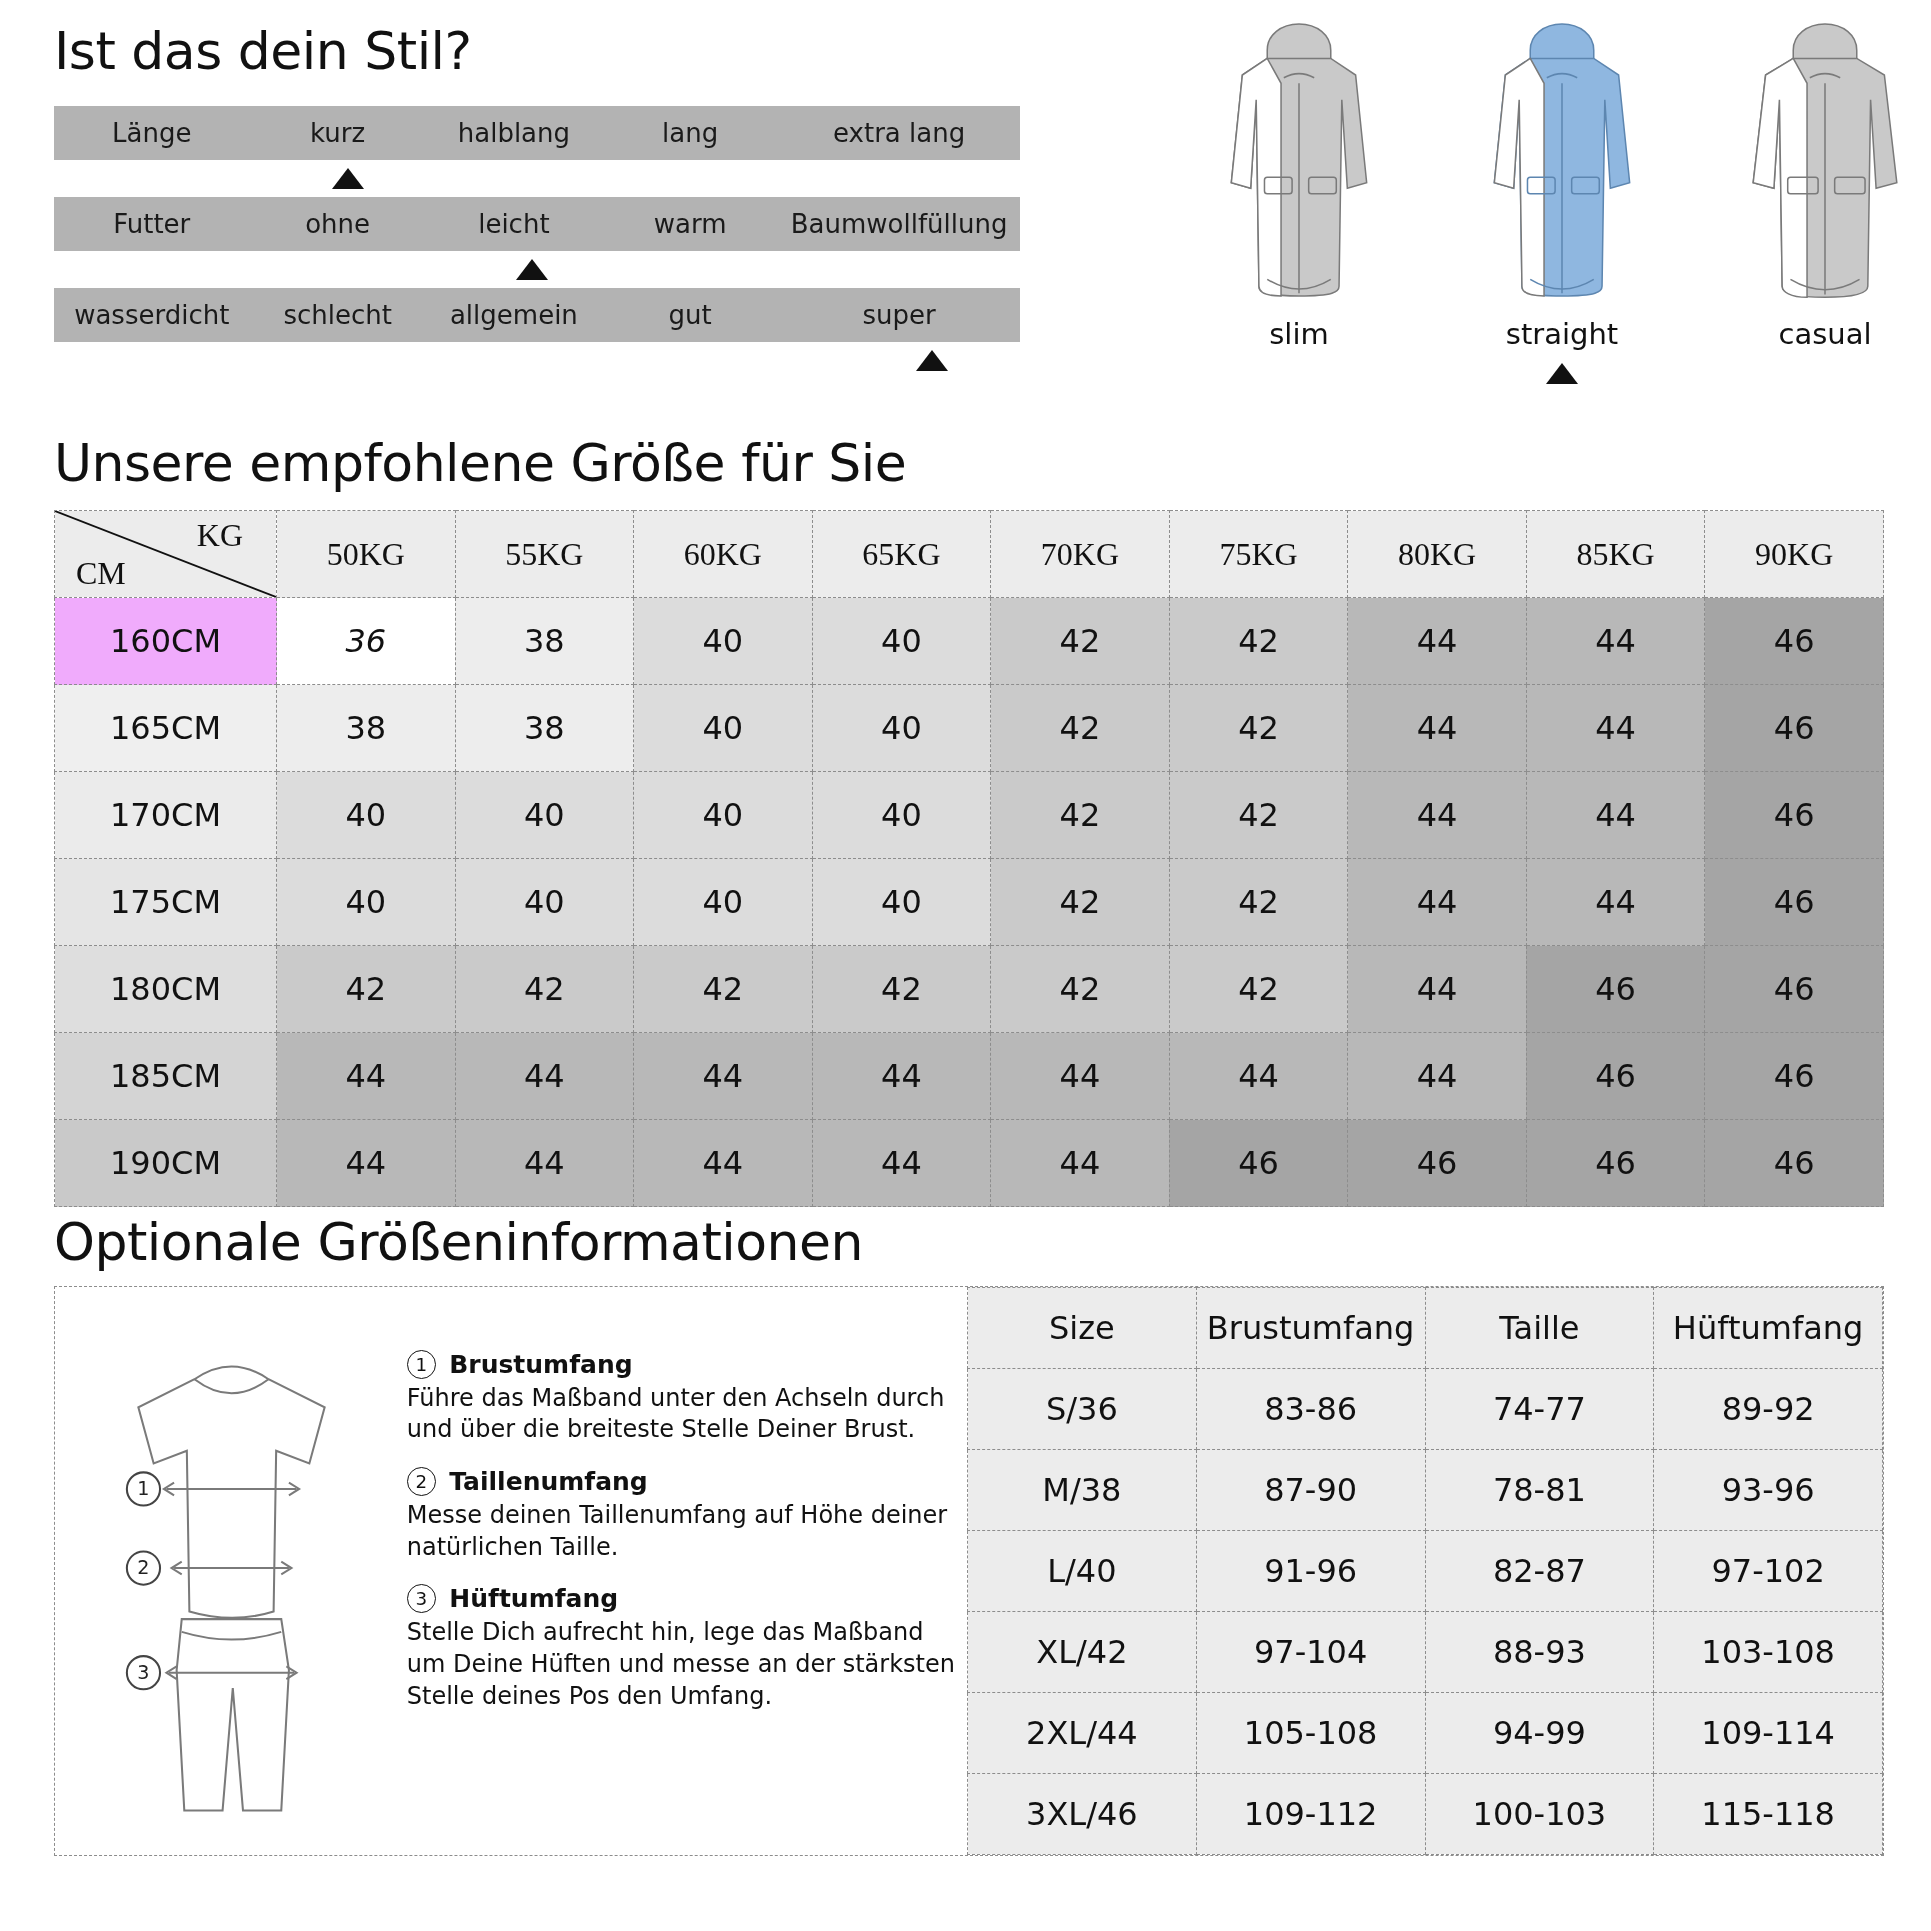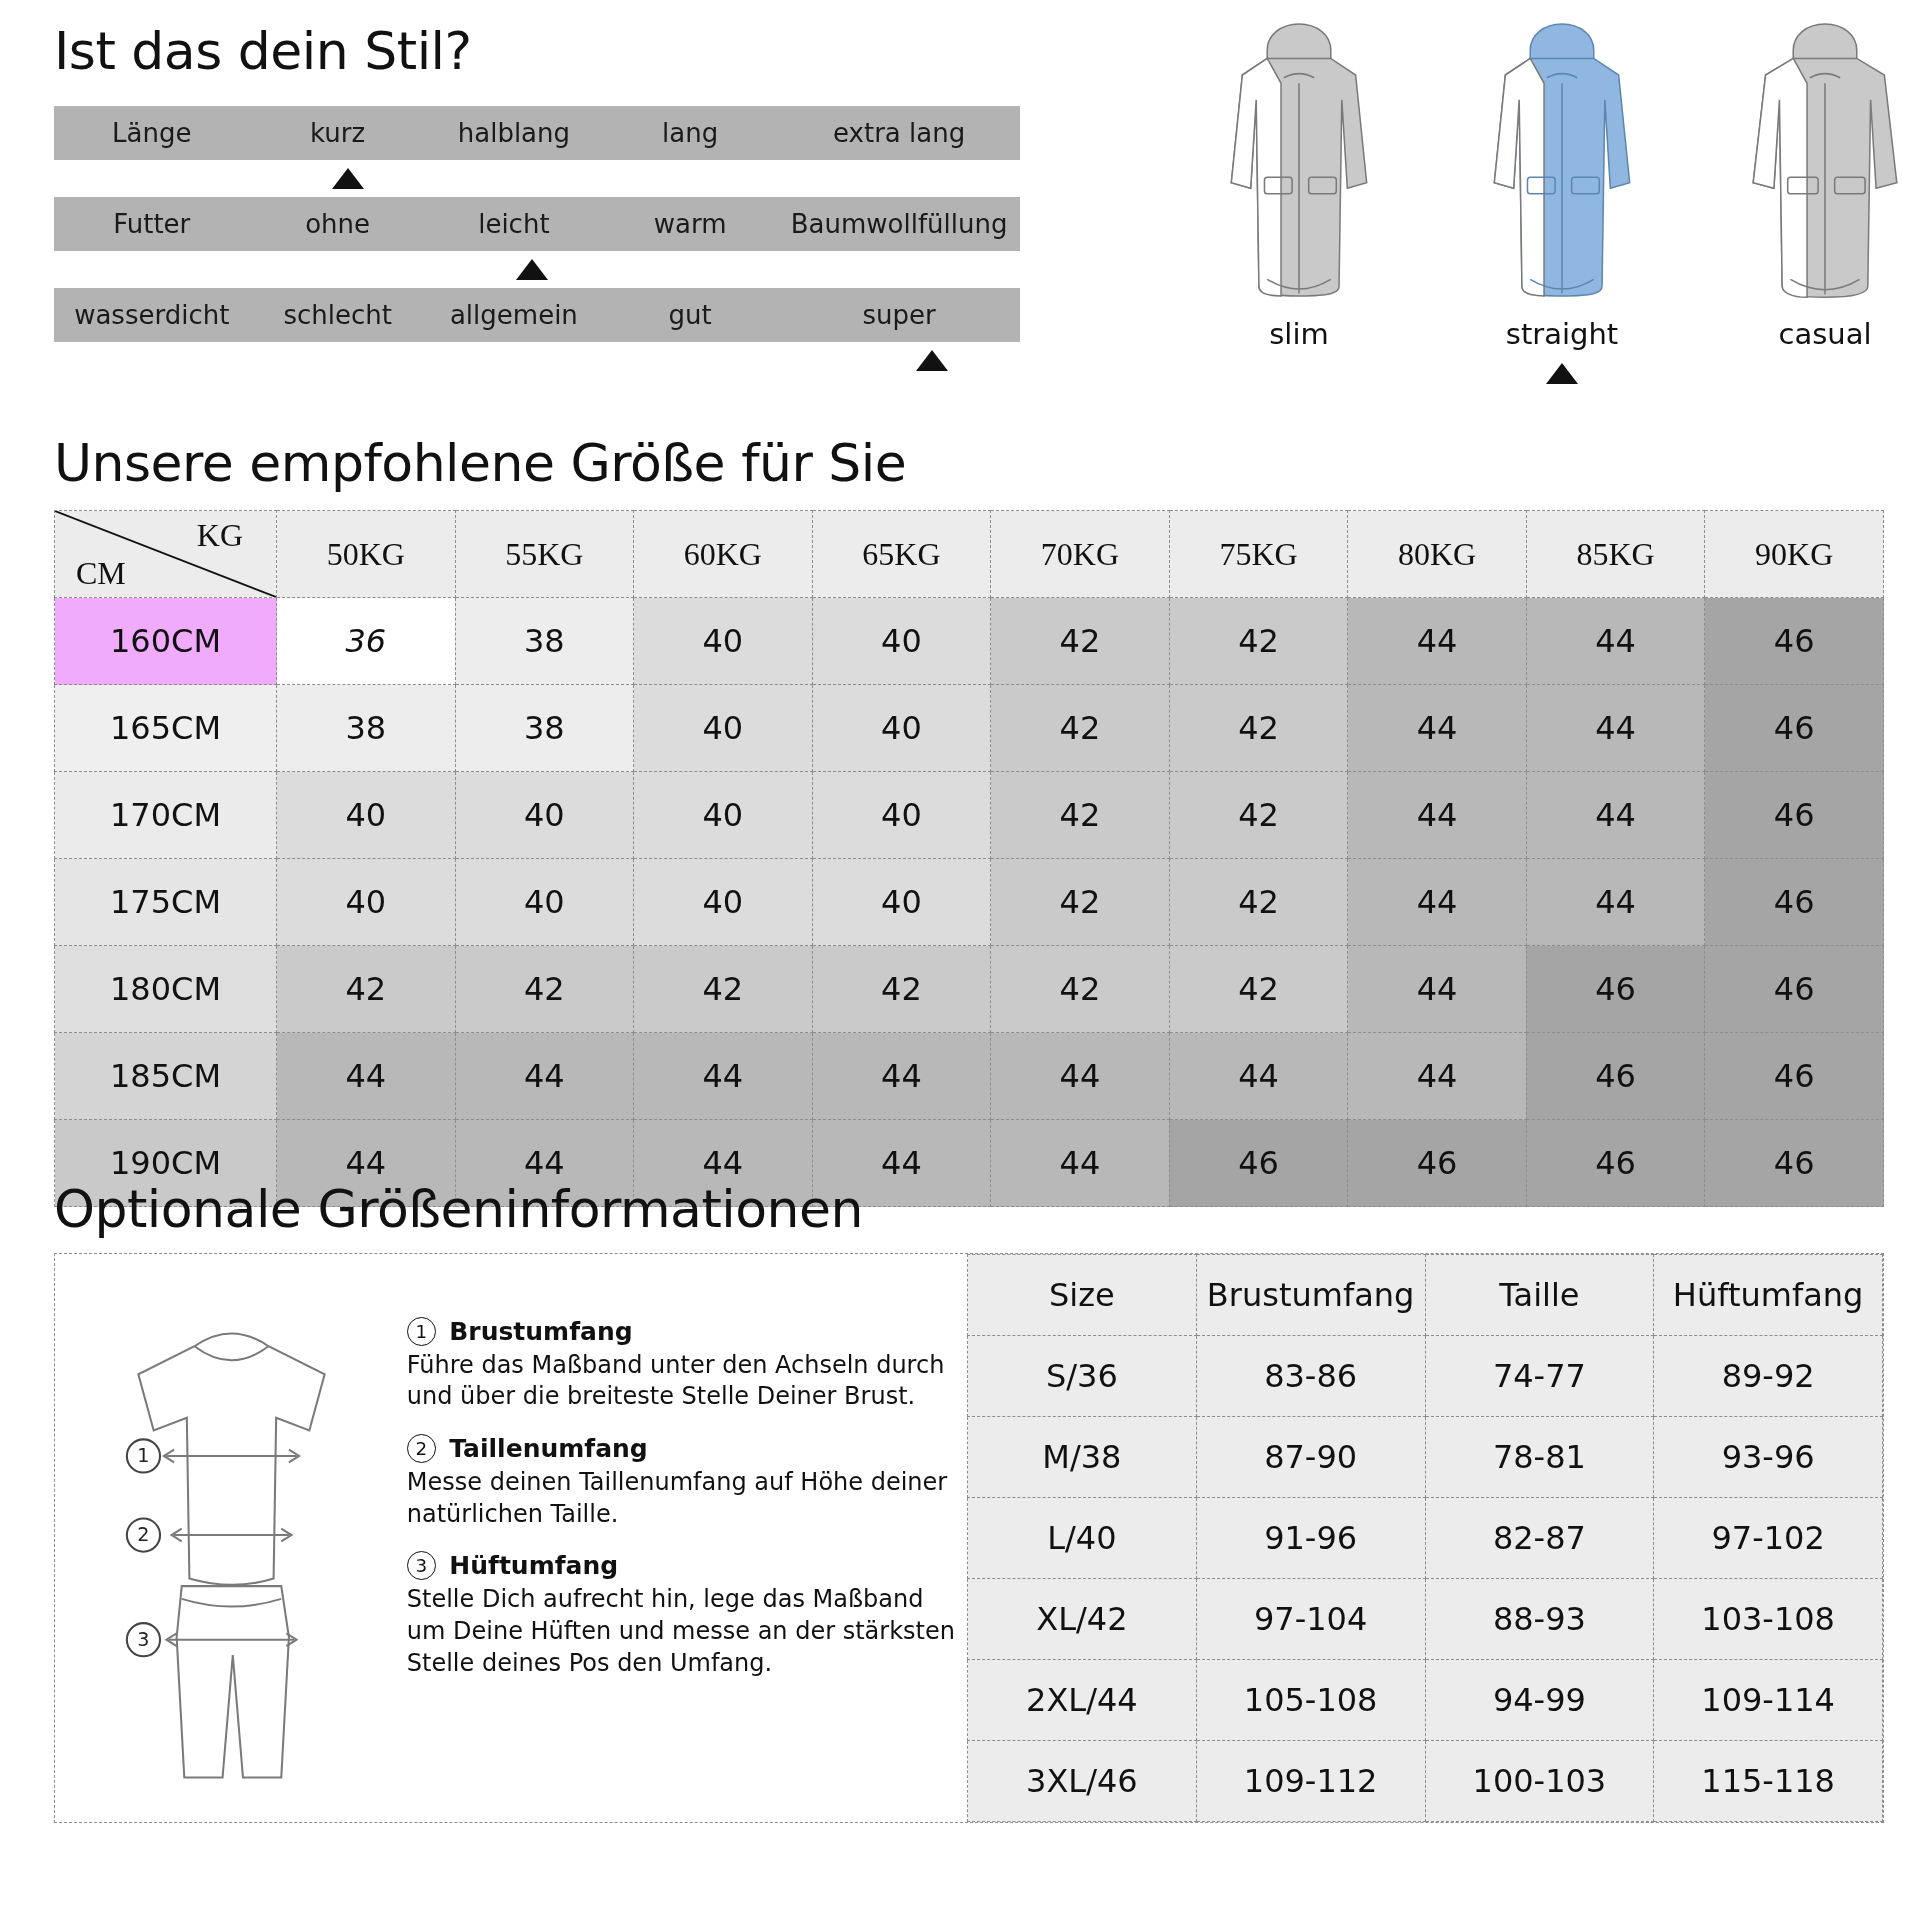--- a/index.html
+++ b/index.html
@@ -105,21 +105,21 @@
   }
   .corner-cell .cm {
     position: absolute; left: 21px; bottom: 5.8px; font-size: 32px;
   }
   .corner-cell .diag {
     position: absolute; left: 0; top: 0; width: 100%; height: 100%;
   }
   .rowhead { background: #ececec; font-size: 32px; }
 
   
-  #sec-opt { position: absolute; left: 54px; top: 1179px; width: 1834px; }
+  #sec-opt { position: absolute; left: 54px; top: 1212px; width: 1834px; }
   #opt-wrap {
     display: flex;
     margin-top: 13.5px;
     width: 1830px;
     border: 1.9px dashed #8d8d8d;
   }
   #opt-left {
     width: 912px;
     display: flex;
     padding: 17.4px 9.7px 9.7px 17.4px;

